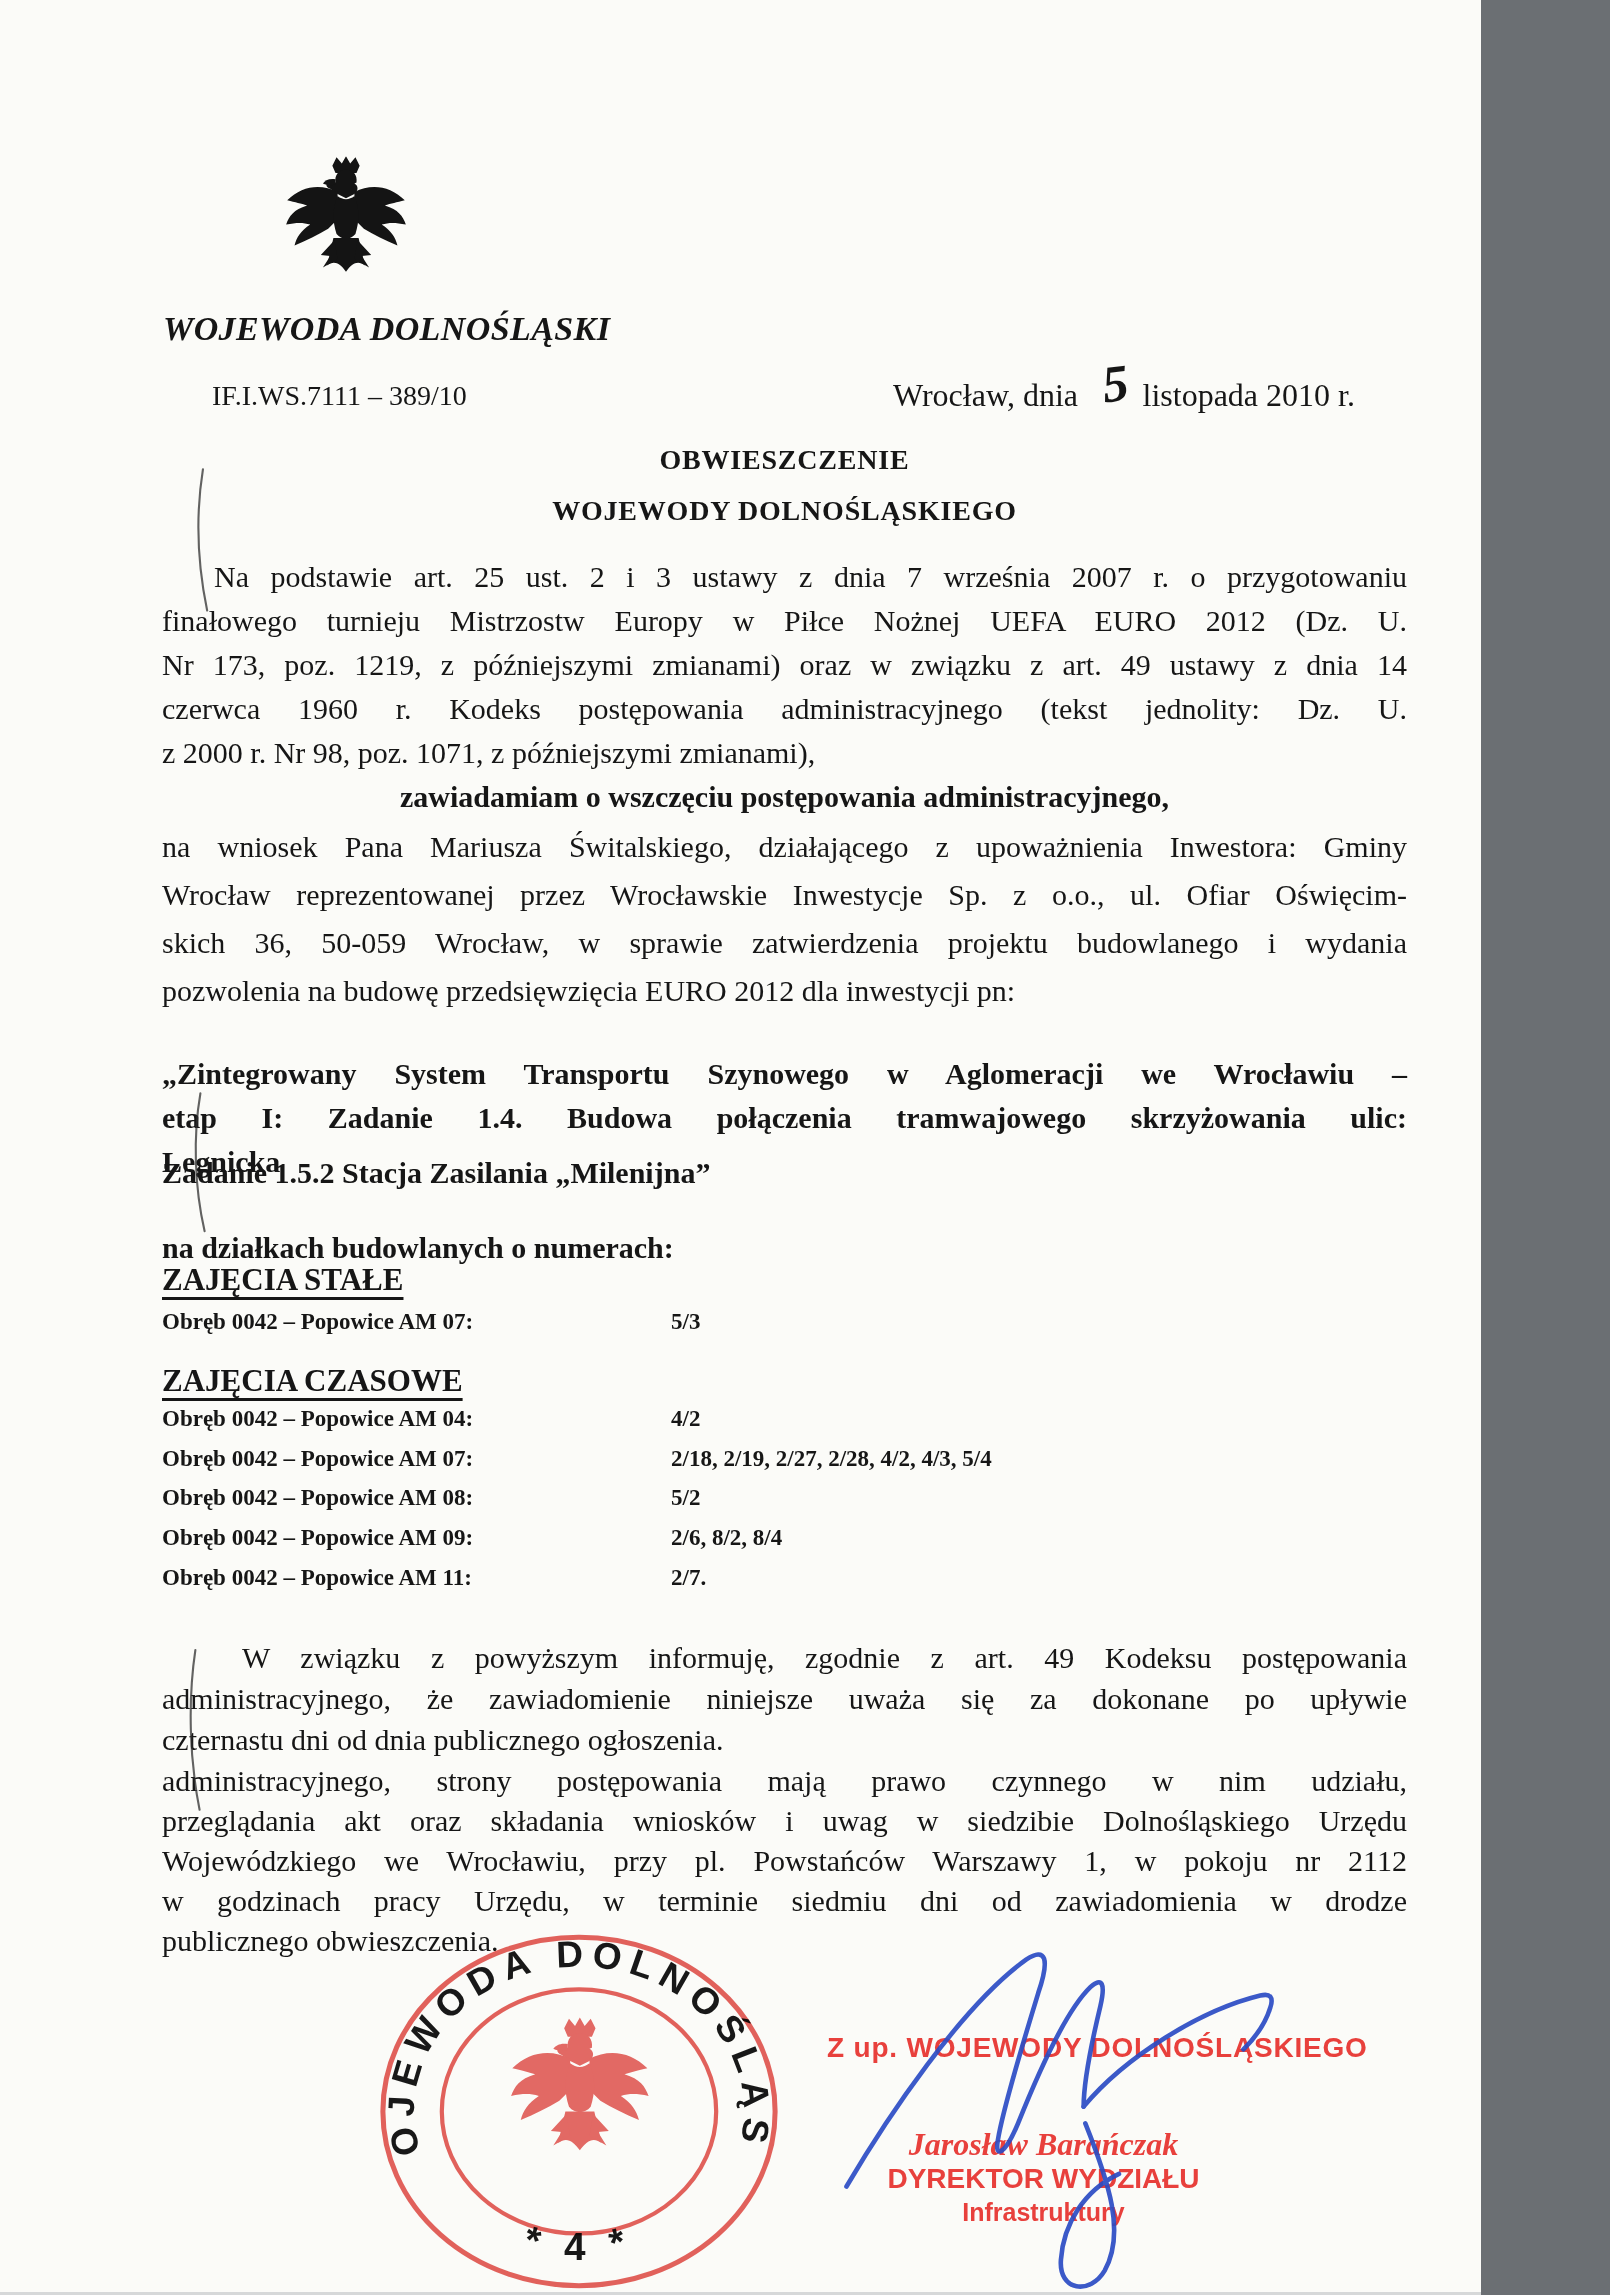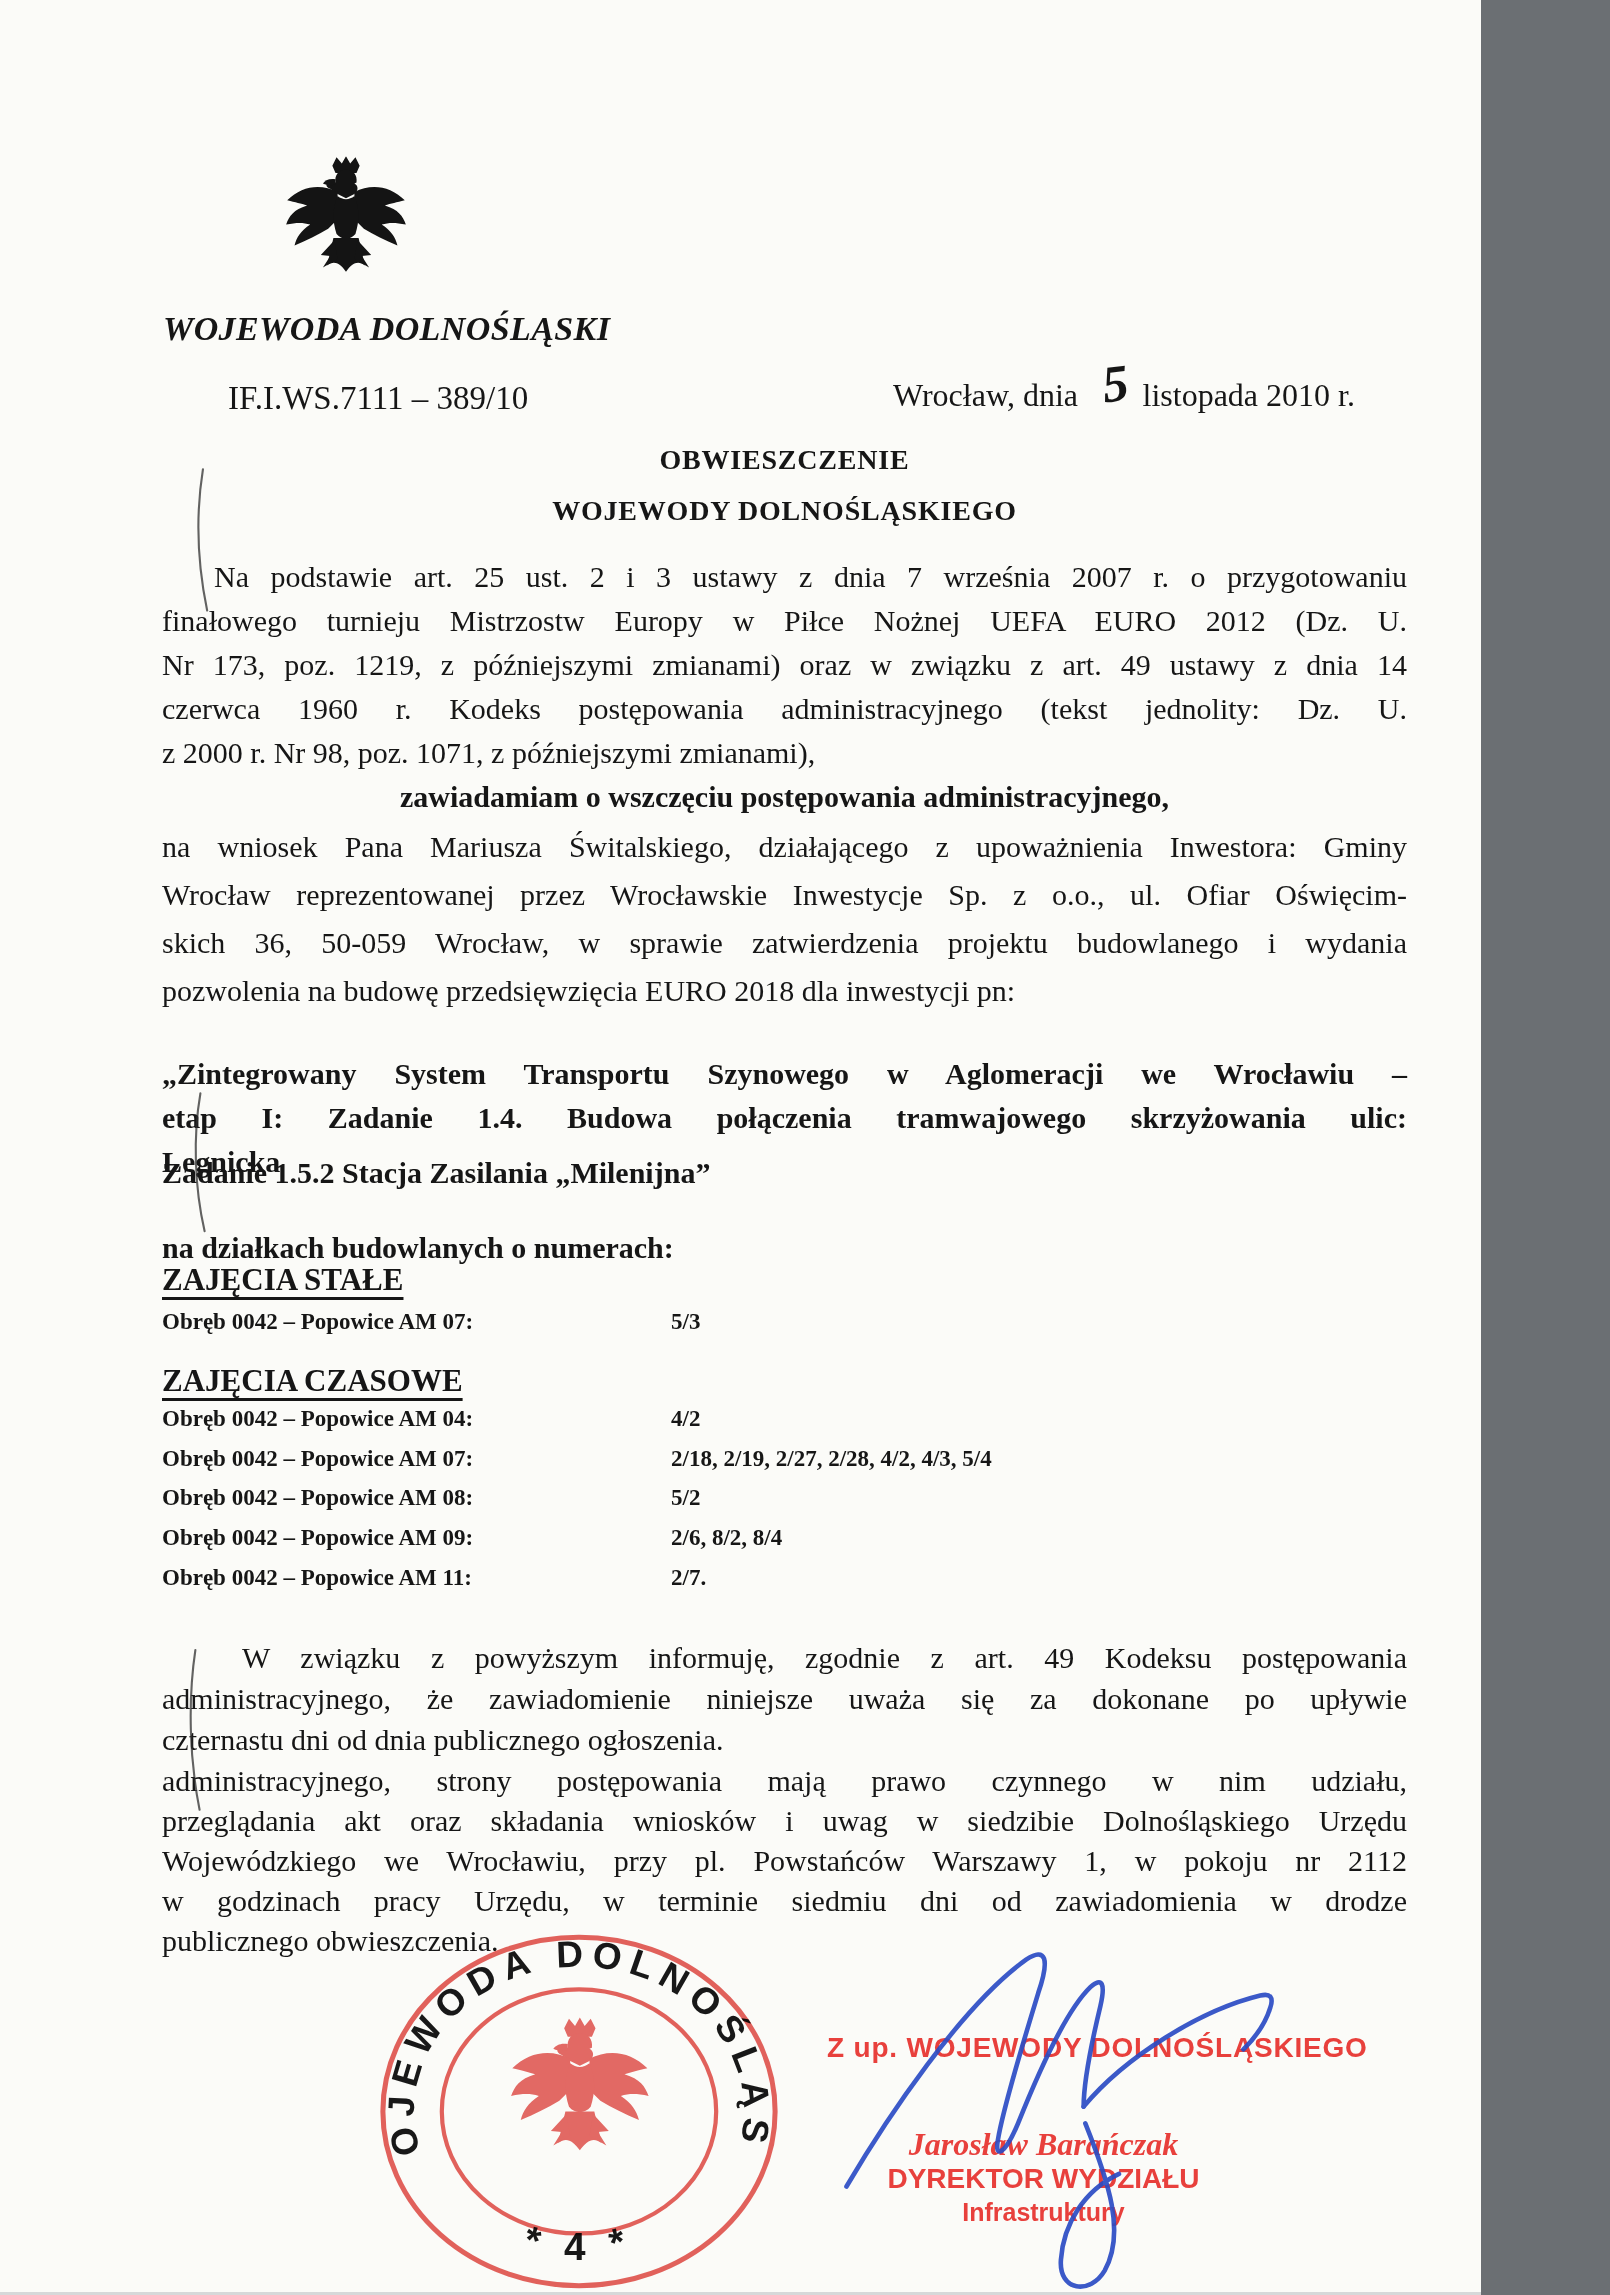--- a/index.html
+++ b/index.html
@@ -12,21 +12,21 @@
     color:#161616;
   }
   .abs{position:absolute;}
   
   .emblem{left:283px;top:155px;width:126px;height:141px;color:#141414;}
   .issuer{
     left:163px;top:310px;width:589px;
     font-size:34px;font-weight:bold;font-style:italic;
     letter-spacing:0.4px;white-space:nowrap;
   }
-  .refnum{left:212px;top:380px;font-size:33px;white-space:nowrap;margin-left:16px;}
+  .refnum{left:212px;top:380px;font-size:28px;white-space:nowrap;}
   .datebox{left:893px;top:377px;font-size:32px;white-space:nowrap;}
   .dateday{
     display:inline-block;font-size:52px;font-style:italic;font-weight:bold;
     transform:rotate(-7deg) translateY(-5px);
     margin:0 13.5px 0 25px;line-height:0;
   }
   
   .text-col{left:162px;top:0;width:1245px;height:2295px;}
   .doc-title{width:100%;text-align:center;font-size:28px;font-weight:bold;letter-spacing:0.8px;}
   .para{width:100%;font-size:30px;margin-top:10px;}
@@ -103,21 +103,21 @@
       <div class="jl">czerwca 1960 r. Kodeks postępowania administracyjnego (tekst jednolity: Dz. U.</div>
       <div class="jl-last">z 2000 r. Nr 98, poz. 1071, z późniejszymi zmianami),</div>
     </div>
 
     <div class="abs para bold centered" style="top:770px">zawiadamiam o wszczęciu postępowania administracyjnego,</div>
 
     <div class="abs para lh57" style="top:813px">
       <div class="jl">na wniosek Pana Mariusza Świtalskiego, działającego z upoważnienia Inwestora: Gminy</div>
       <div class="jl">Wrocław reprezentowanej przez Wrocławskie Inwestycje Sp. z o.o., ul. Ofiar Oświęcim-</div>
       <div class="jl">skich 36, 50-059 Wrocław, w sprawie zatwierdzenia projektu budowlanego i wydania</div>
-      <div class="jl-last">pozwolenia na budowę przedsięwzięcia EURO 2018 dla inwestycji pn:</div>
+      <div class="jl-last">pozwolenia na budowę przedsięwzięcia EURO 2012 dla inwestycji pn:</div>
     </div>
 
     <div class="abs para bold lh52" style="top:1042px">
       <div class="jl">„Zintegrowany System Transportu Szynowego w Aglomeracji we Wrocławiu –</div>
       <div class="jl">etap I: Zadanie 1.4. Budowa połączenia tramwajowego skrzyżowania ulic:</div>
       <div class="jl-last">Legnicka</div>
     </div>
 
     <div class="abs para bold lh51" style="top:1141px">
       <div class="jl-last">Zadanie 1.5.2 Stacja Zasilania „Milenijna”</div>

